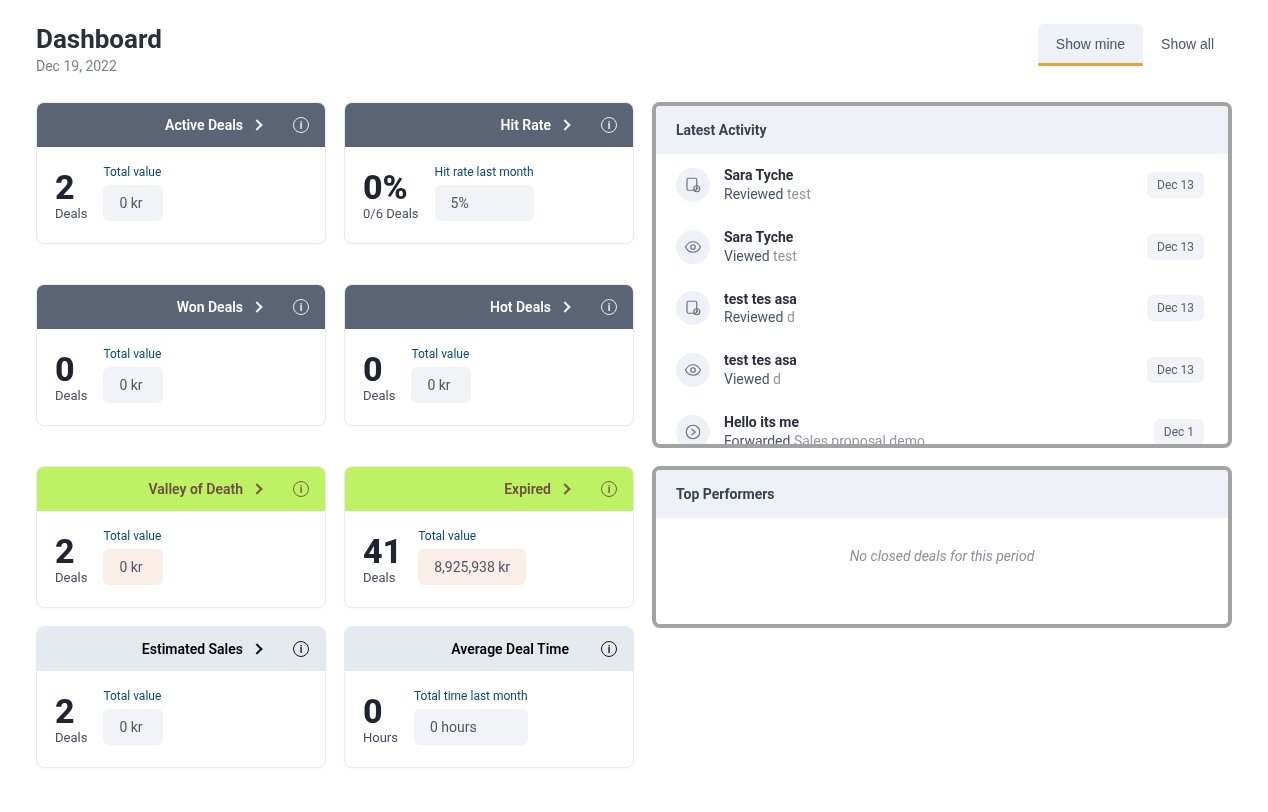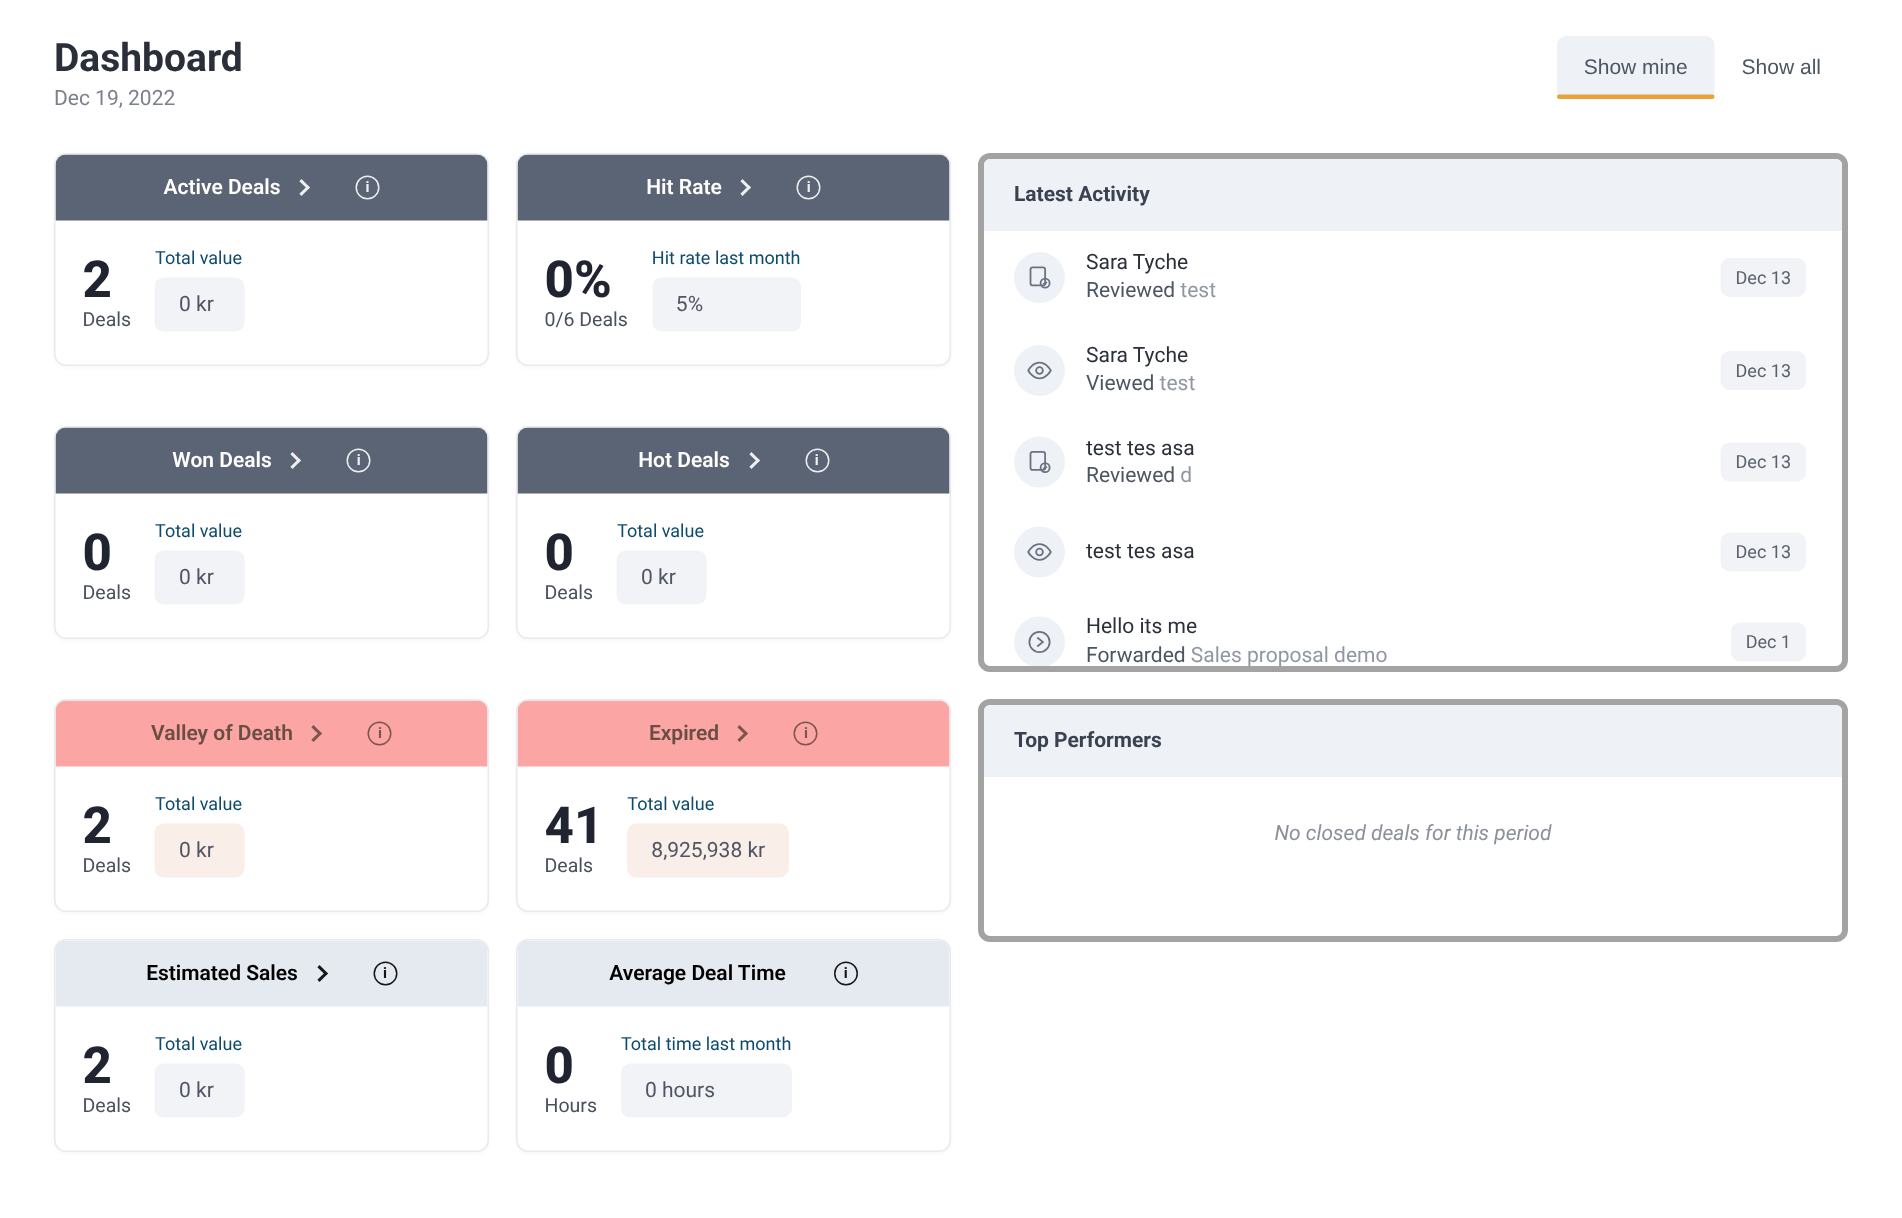--- a/index.html
+++ b/index.html
@@ -64,31 +64,31 @@
   .card {
     background:#fff;
     border:1px solid #e7eaef;
     border-radius:8px;
     overflow:hidden;
     box-shadow: 0 1px 3px rgba(0,0,0,0.03);
   }
   .card-head {
     display:flex;
     align-items:center;
-    justify-content:center;
+    justify-content:flex-end;
     padding: 14px 16px;
     font-size:14px;
     font-weight:600;
     color:#fff;
     background:#5b6475;
     cursor:pointer;
     gap:32px;
   }
   .card-head.light { background:#e5e9f0; color:#000000; }
-  .card-head.peach { background:#fca5a5; color:#6b4e42;padding-left:16px; }
+  .card-head.peach { background:#bef264; color:#6b4e42;padding-left:16px; }
   .card-head .head-left { display:flex; align-items:center; gap:10px; }
   .chev {
     width:8px; height:8px;
     border-top:2px solid currentColor;
     border-right:2px solid currentColor;
     transform: rotate(45deg);
     opacity:0.9;
   }
   .info-icon {
     width:16px; height:16px;
@@ -154,21 +154,21 @@
   }
   .act-icon {
     width:34px; height:34px; border-radius:50%;
     background:#eef1f6;
     display:flex; align-items:center; justify-content:center;
     color:#6b7280;
     flex-shrink:0;
   }
   .act-icon svg { width:18px; height:18px; stroke:#6b7280; fill:none; stroke-width:1.6; }
   .act-text { flex:1; font-size:14px; line-height:1.35; }
-  .act-text .who { font-weight:400; color:#2a2f3a; }
+  .act-text .who { font-weight:700; color:#2a2f3a; }
   .act-text .line2 { color:#4b5563; }
   .act-text .line2 .obj { color:#9097a2; }
   .pill {
     background:#f1f3f7;
     border-radius:6px;
     padding:6px 10px;
     font-size:12px;
     color:#5b616c;
     flex-shrink:0;
   }
@@ -289,20 +289,21 @@
 
         <div class="act-row">
           <div class="act-icon">
               <svg viewBox="0 0 24 24">
                 <path d="M2 12s3.5-7 10-7 10 7 10 7-3.5 7-10 7S2 12 2 12z"></path>
                 <circle cx="12" cy="12" r="3"></circle>
               </svg>
             </div>
           <div class="act-text">
               <div class="who">test tes asa</div>
+              <div class="line2"><span>Viewed</span> <span class="obj">d</span></div>
             </div>
           <div class="pill">Dec 13</div>
         </div>
 
         <div class="act-row">
           <div class="act-icon">
               <svg viewBox="0 0 24 24">
                 <circle cx="12" cy="12" r="9"></circle>
                 <path d="M10 8l5 4-5 4"></path>
               </svg>

